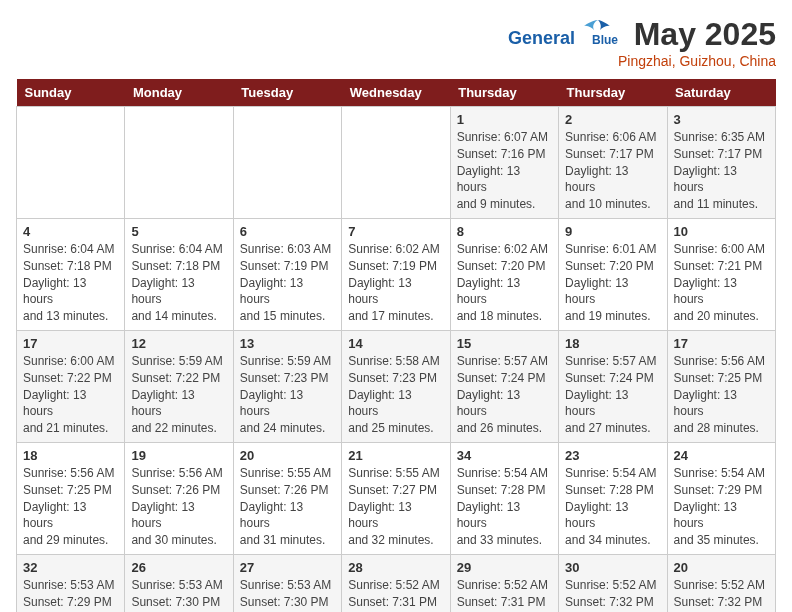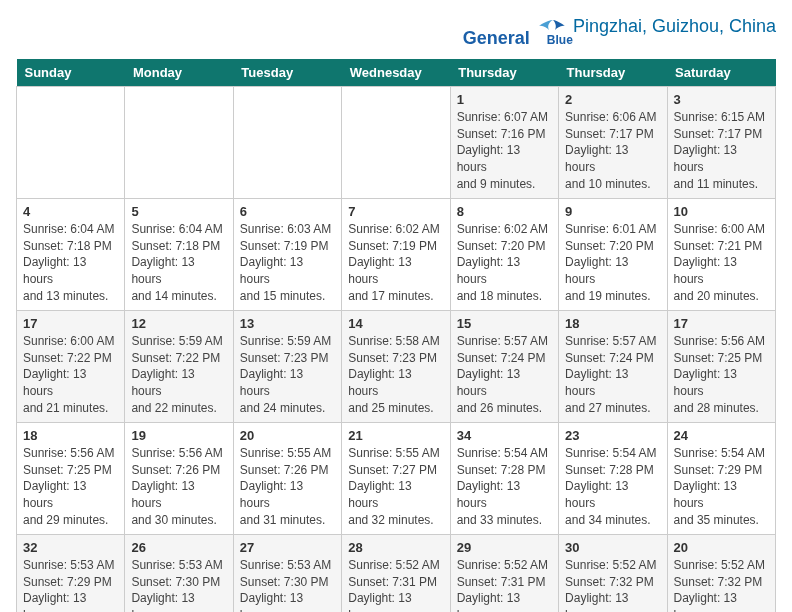--- a/index.html
+++ b/index.html
@@ -27,29 +27,29 @@
     }
     .title-block {
       text-align: right;
     }
     .month-year {
       font-size: 32px;
       font-weight: bold;
       color: #333;
     }
     .location {
-      font-size: 18px;
-      color: #0369a1;
+      font-size: 14px;
+      color: #c2410c;
     }
     table {
       width: 100%;
       border-collapse: collapse;
     }
     thead tr th {
-      background-color: #0f766e;
+      background-color: #7f1d1d;
       color: #fff;
       text-align: left;
       padding: 6px 8px;
       font-size: 13px;
       font-weight: bold;
     }
     tbody tr td {
       border: 1px solid #ccc;
       vertical-align: top;
       padding: 5px 6px;
@@ -90,20 +90,21 @@
           <svg class="logo-icon" viewBox="0 0 28 28">
             <path d="M14 4 C18 4 26 10 26 10 C22 9 18 12 16 14 C18 10 16 6 14 4Z" fill="#1a5fa8"></path>
             <path d="M14 4 C10 6 8 10 10 14 C8 12 4 9 0 10 C0 10 8 4 14 4Z" fill="#4a9fd4"></path>
           </svg>
         </div>
         <div style="font-size:12px;font-weight:bold;color:#1a5fa8;margin-left:-20px;margin-top:16px;">Blue</div>
       </div>
     </div>
   </div>
   <div class="title-block">
+    <div class="month-year">May 2025</div>
     <div class="location">Pingzhai, Guizhou, China</div>
   </div>
 </div>
 
 <table>
   <thead>
     <tr id="dow-header">
         <th>Sunday</th>
         <th>Monday</th>
         <th>Tuesday</th>
@@ -128,21 +129,21 @@
         </td>
         <td>
           <span class="day-num">2</span>
           <div class="day-info" style="white-space: pre-line;">Sunrise: 6:06 AM
 Sunset: 7:17 PM
 Daylight: 13 hours
 and 10 minutes.</div>
         </td>
         <td>
           <span class="day-num">3</span>
-          <div class="day-info" style="white-space: pre-line;">Sunrise: 6:15 AM
+          <div class="day-info" style="white-space: pre-line;">Sunrise: 6:35 AM
 Sunset: 7:17 PM
 Daylight: 13 hours
 and 11 minutes.</div>
         </td>
       </tr>
       <tr>
         <td>
           <span class="day-num">4</span>
           <div class="day-info" style="white-space: pre-line;">Sunrise: 6:04 AM
 Sunset: 7:18 PM

